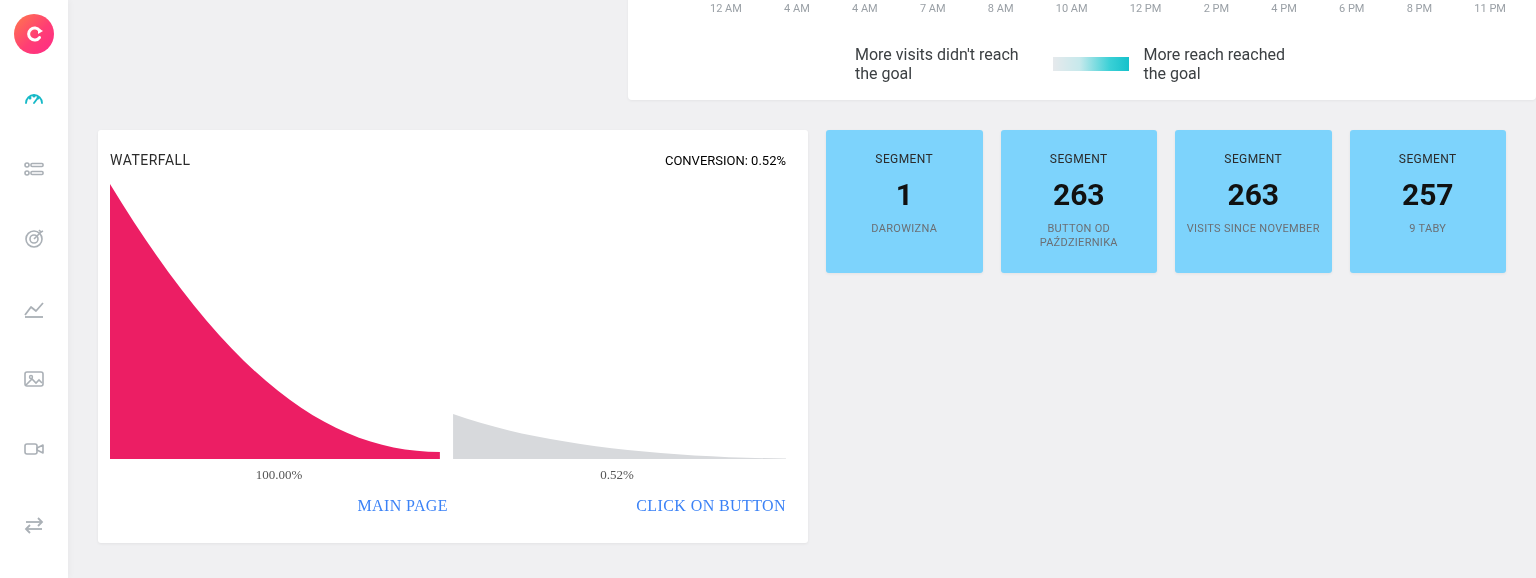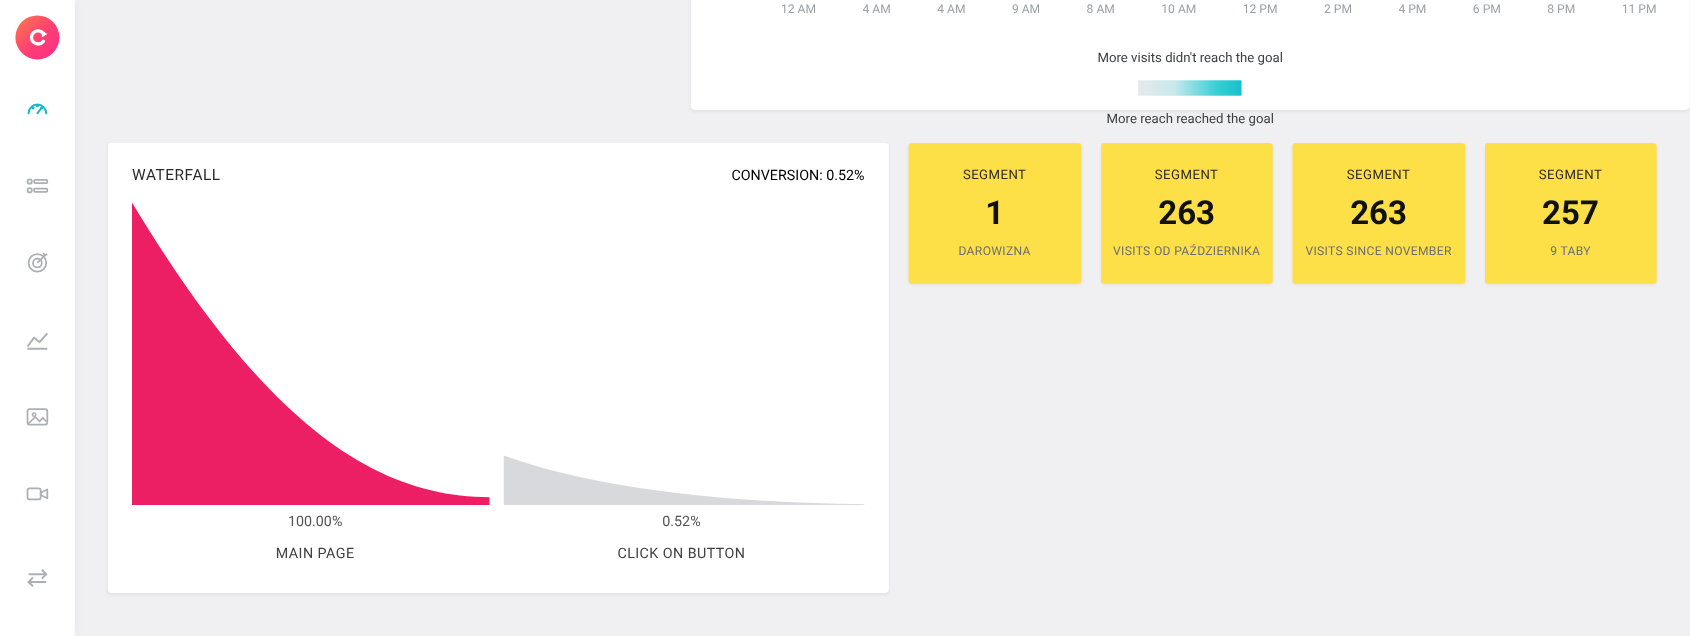--- a/index.html
+++ b/index.html
@@ -85,39 +85,38 @@
       font-size: 11px;
     }
     .legend {
       position: absolute;
       top: 55px;
       left: 50%;
       transform: translateX(-50%);
       display: flex;
       align-items: center;
       gap: 14px;
-      font-size: 12px;
+      font-size: 16px;
       color: #3c4043;
-      flex-direction: column;
     }
     .legend-bar {
       width: 94px; height: 14px;
       background: linear-gradient(90deg, #e6e9ec 0%, #c7e9ec 35%, #3ad0d6 75%, #15c1cb 100%);
     }
 
     
     .waterfall-card {
       position: absolute;
       top: 130px;
       left: 30px;
       width: 710px;
       background: #ffffff;
       border-radius: 3px;
       box-shadow: 0 1px 3px rgba(0,0,0,0.06);
-      padding: 22px 22px 28px 22px;
+      padding: 22px 22px 28px 12px;
     }
     .wf-header {
       display: flex;
       justify-content: space-between;
       align-items: center;
       margin-bottom: 16px;
     }
     .wf-title {
       font-size: 14px;
       letter-spacing: 0.5px;
@@ -133,48 +132,50 @@
       position: relative;
       height: 275px;
       width: 100%;
     }
     .wf-svg { width: 100%; height: 100%; display: block; }
 
     .wf-labels {
       display: flex;
       width: 100%;
       margin-top: 8px;
+      font-family: Liberation Serif, serif;
     }
     .wf-col {
       flex: 1;
       text-align: center;
     }
     .wf-pct {
       font-size: 13px;
       color: #555;
       margin-bottom: 14px;
     }
     .wf-name {
-      font-size: 13px;
-      color: #404040;
+      font-size: 16px;
+      color: #3b82f6;
       letter-spacing: 0.4px;
+      text-align: right;
     }
 
     
     .segments {
       position: absolute;
       top: 130px;
       left: 758px;
       right: 30px;
       display: flex;
       gap: 18px;
     }
     .seg-card {
       flex: 1;
-      background: #fde047;
+      background: #7dd3fc;
       border-radius: 3px;
       box-shadow: 0 1px 3px rgba(0,0,0,0.06);
       padding: 22px 8px 22px 8px;
       text-align: center;
     }
     .seg-title {
       font-size: 12px;
       color: #2b2b2b;
       letter-spacing: 0.4px;
       margin-bottom: 14px;
@@ -270,21 +271,21 @@
   </div>
 </div>
 
 <div class="main">
 
   <div class="top-card-frag">
     <div class="time-ticks">
       <span>12 AM</span>
       <span>4 AM</span>
       <span>4 AM</span>
-      <span>9 AM</span>
+      <span>7 AM</span>
       <span>8 AM</span>
       <span>10 AM</span>
       <span>12 PM</span>
       <span>2 PM</span>
       <span>4 PM</span>
       <span>6 PM</span>
       <span>8 PM</span>
       <span>11 PM</span>
     </div>
     <div class="legend">
@@ -330,21 +331,21 @@
 
   <div class="segments">
     <div class="seg-card">
       <div class="seg-title">SEGMENT</div>
       <div class="seg-value">1</div>
       <div class="seg-desc">DAROWIZNA</div>
     </div>
     <div class="seg-card">
       <div class="seg-title">SEGMENT</div>
       <div class="seg-value">263</div>
-      <div class="seg-desc">VISITS OD PAŹDZIERNIKA</div>
+      <div class="seg-desc">BUTTON OD PAŹDZIERNIKA</div>
     </div>
     <div class="seg-card">
       <div class="seg-title">SEGMENT</div>
       <div class="seg-value">263</div>
       <div class="seg-desc">VISITS SINCE NOVEMBER</div>
     </div>
     <div class="seg-card">
       <div class="seg-title">SEGMENT</div>
       <div class="seg-value">257</div>
       <div class="seg-desc">9 TABY</div>

